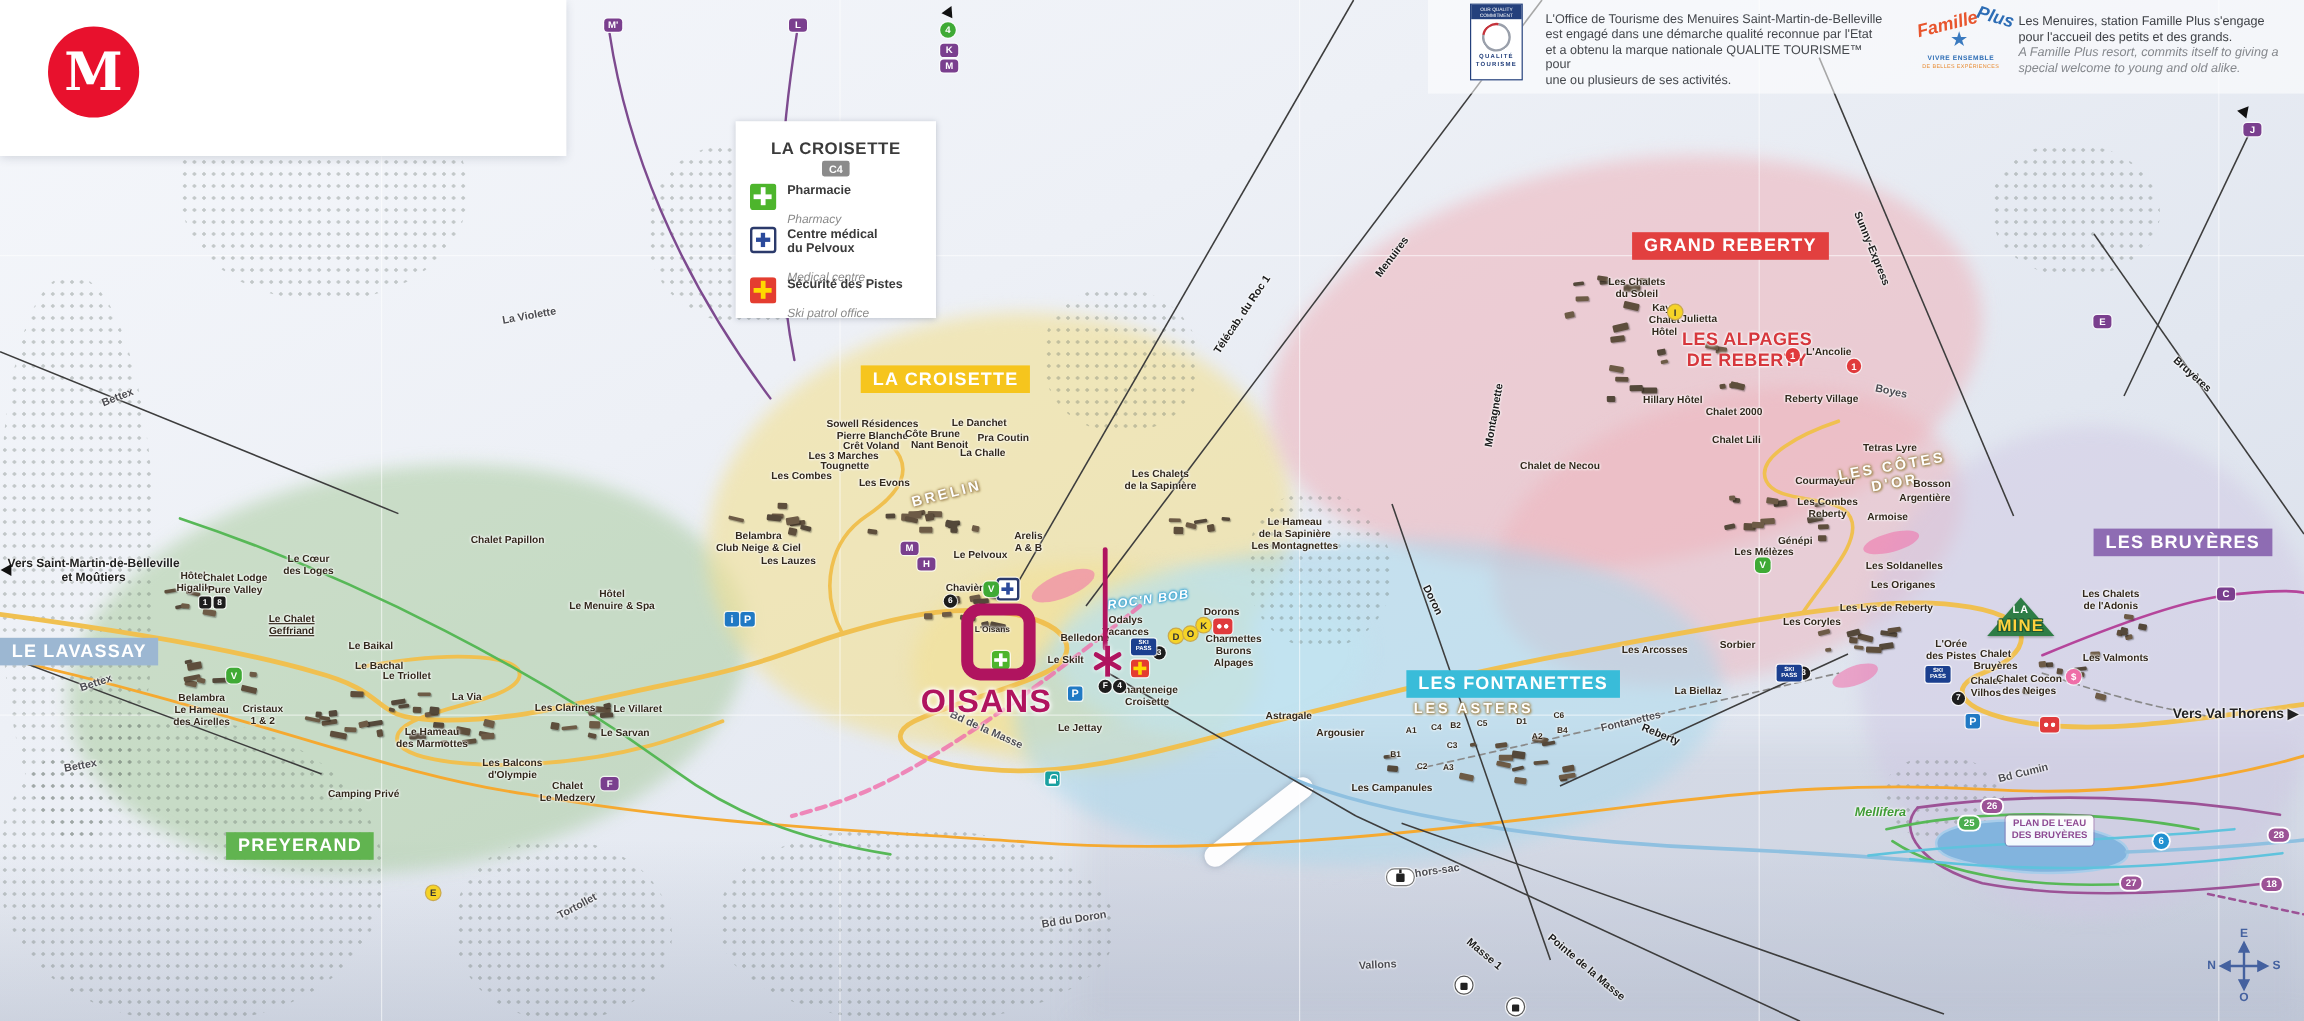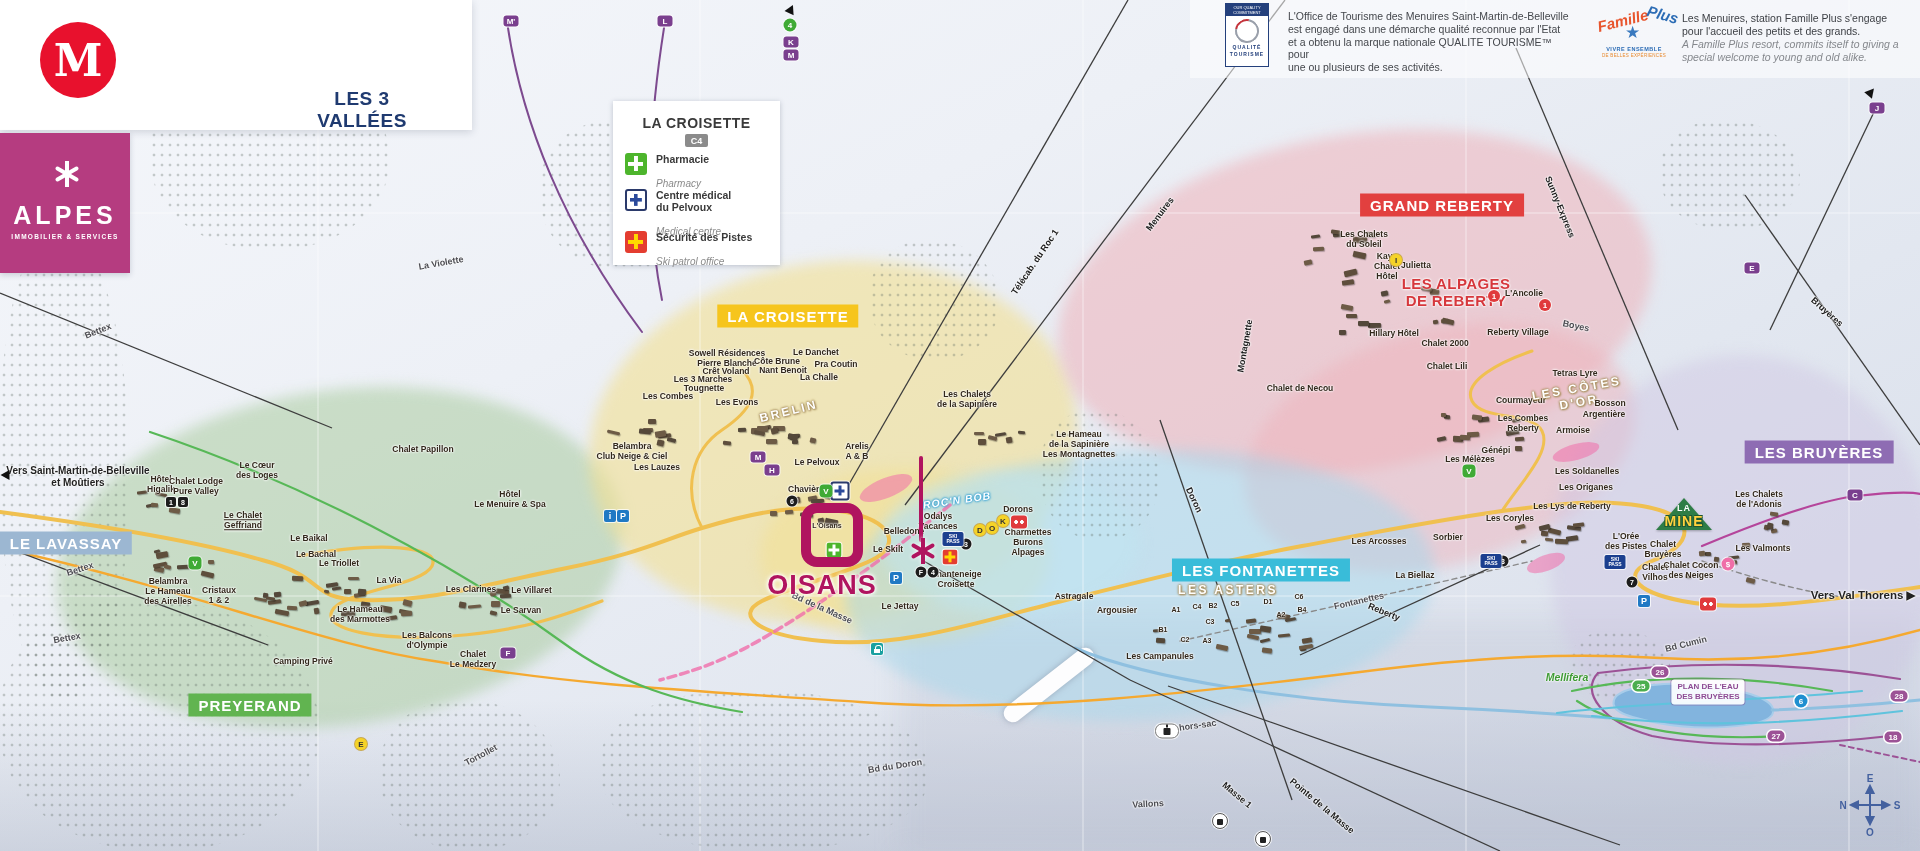--- a/index.html
+++ b/index.html
@@ -667,28 +667,22 @@
   </div>
   <div class="fptext">
     <div class="fpfr">Les Menuires, station Famille Plus s'engage
 pour l'accueil des petits et des grands.</div>
     <div class="fpen">A Famille Plus resort, commits itself to giving a
 special welcome to young and old alike.</div>
   </div>
 
   <div class="card" id="brandcard">
     <div class="mcircle">M</div>
-    <div class="tagline">LES 3 VALLÉES</div>
   </div>
 
-  <div class="card" id="alpescard">
-    <div class="asnow"></div>
-    <div class="aname">ALPES</div>
-    <div class="asub">IMMOBILIER &amp; SERVICES</div>
-  </div>
 
   <div class="card" id="legendcard">
     <div class="ltitle">LA CROISETTE</div>
     <div class="lref">C4</div>
     <div class="lrow" style="top:52px;">
       <div class="lic g"></div>
       <div class="ltext"><span>Pharmacie</span><br>
         <span class="lsub">Pharmacy</span></div>
     </div>
     <div class="lrow" style="top:88px;">

